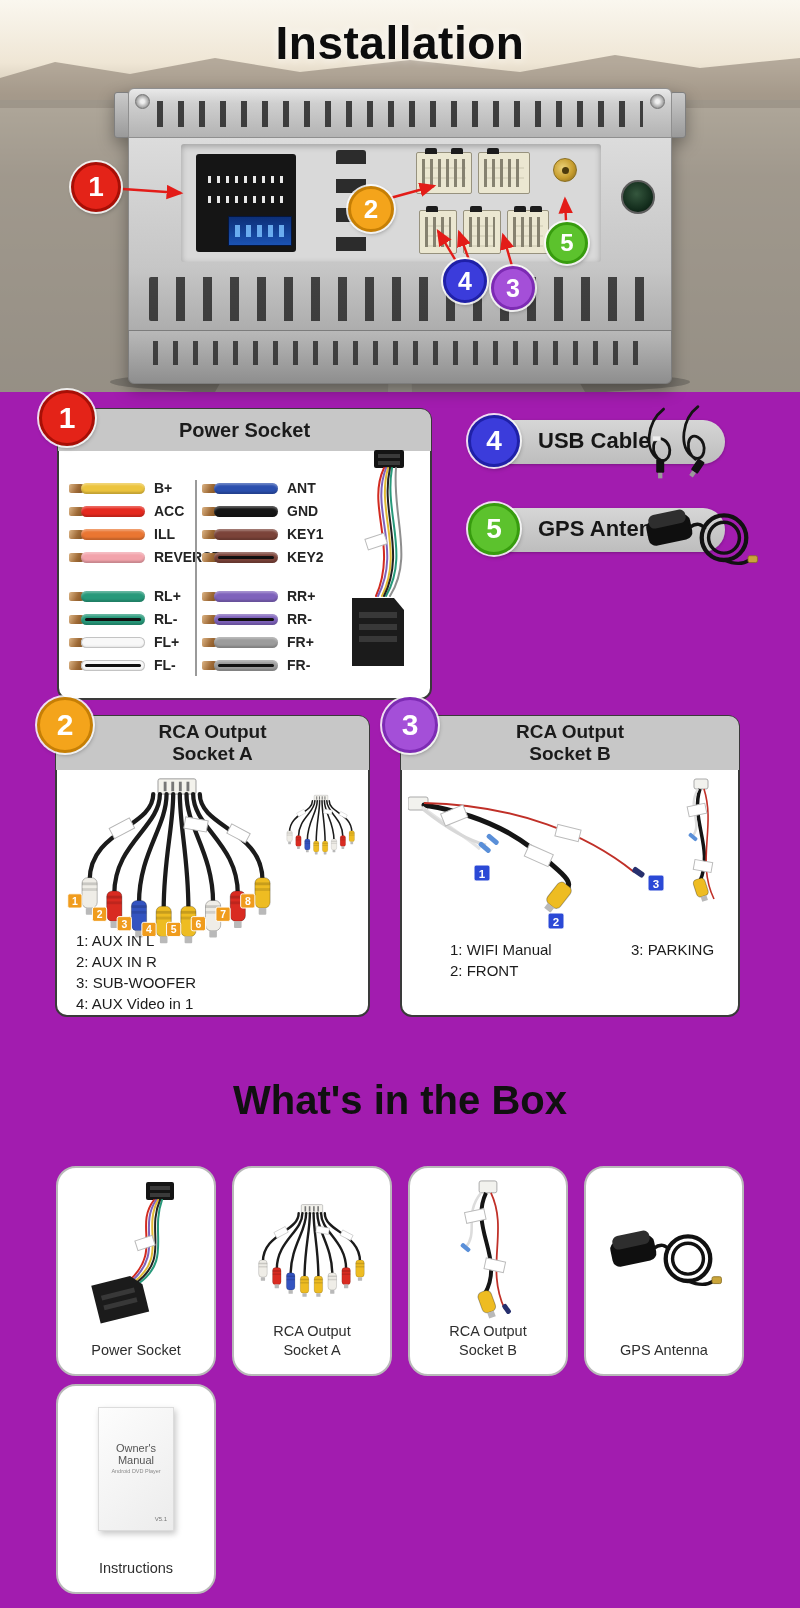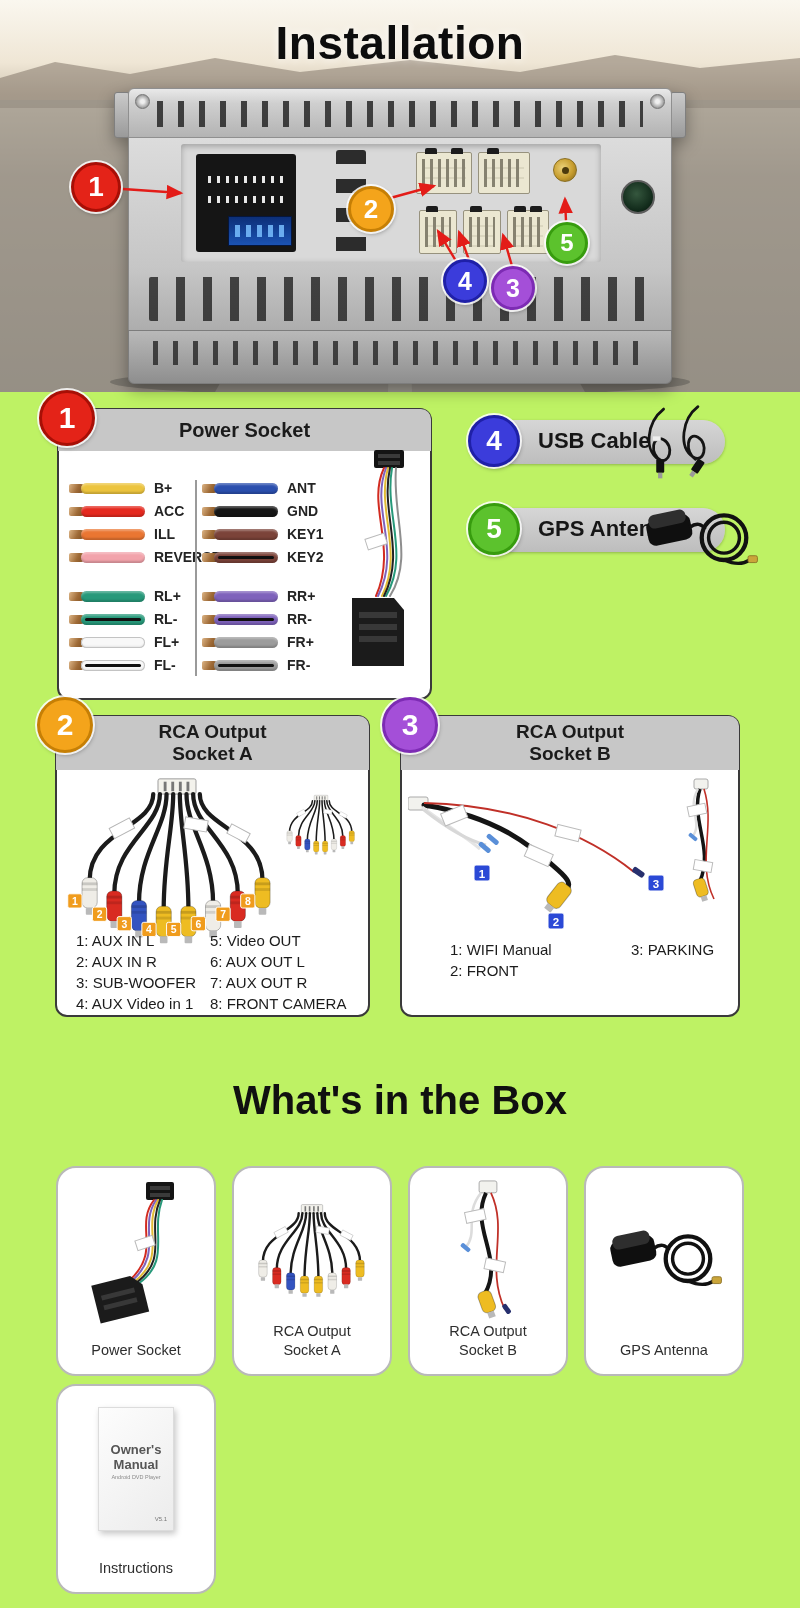--- a/index.html
+++ b/index.html
@@ -1,17 +1,17 @@
 <!DOCTYPE html>
 <html><head>
 <meta charset="utf-8">
 <style>
   * { margin:0; padding:0; box-sizing:border-box; }
   html,body { width:800px; background:#fff; font-family:"Liberation Sans", sans-serif; }
-  .page { position:relative; width:800px; height:1608px; background:#bef264; overflow:hidden; }
+  .page { position:relative; width:800px; height:1608px; background:#a21caf; overflow:hidden; }
 
   
   .hero { position:absolute; left:0; top:0; width:800px; height:392px; }
   .hero-scene { position:absolute; left:0; top:0; }
   .hero-title { position:absolute; left:0; top:16px; width:100%; text-align:center;
     font-size:46px; font-weight:800; color:#0d0d0d; letter-spacing:.5px;
     text-shadow:0 0 10px rgba(255,255,255,.9); }
 
   .unit { position:absolute; left:128px; top:88px; width:544px; height:296px;
     filter:drop-shadow(0 6px 8px rgba(0,0,0,.35)); }
@@ -121,21 +121,21 @@
     grid-template-columns:repeat(4,1fr); gap:16px; }
   .box-row1 { top:1166px; }
   .box-row2 { top:1384px; }
   .box-card { position:relative; height:210px; background:#fff; border:2px solid #b9b9b9; border-radius:20px; }
   .bc-art { position:absolute; left:0; right:0; top:8px; height:150px;
     display:flex; align-items:center; justify-content:center; }
   .bc-label { position:absolute; left:4px; right:4px; bottom:14px; text-align:center;
     font-size:14.5px; color:#2e2e2e; line-height:1.3; }
   .manual-page { width:76px; height:124px; background:linear-gradient(135deg,#fdfdfd,#ececec);
     border:1px solid #dcdcdc; box-shadow:2px 3px 6px rgba(0,0,0,.22); position:relative; text-align:center; }
-  .manual-title { margin-top:34px; font-size:13px; font-weight:700; color:#555; }
+  .manual-title { margin-top:34px; font-size:11px; font-weight:400; color:#555; }
   .manual-sub { font-size:5.5px; color:#8a8a8a; margin-top:2px; }
   .manual-ver { position:absolute; right:6px; bottom:8px; font-size:6px; color:#777; }
 </style>
 </head>
 <body>
 
 <div class="page">
 
   <div class="hero">
     <svg class="hero-scene" width="800" height="392" viewBox="0 0 800 392">
@@ -562,26 +562,20 @@
             <rect x="-8" y="11" width="16" height="3" fill="rgba(0,0,0,.12)"></rect>
             <rect x="-4" y="32" width="8" height="7" rx="1" fill="#b9b9b9"></rect>
           </g>
         </svg></div>
     <div class="pinmap sa-left">
         <div class="list-item">1: AUX IN L</div>
         <div class="list-item">2: AUX IN R</div>
         <div class="list-item">3: SUB-WOOFER</div>
         <div class="list-item">4: AUX Video in 1</div>
       </div>
-    <div class="pinmap sa-right">
-        <div class="list-item">5: Video OUT</div>
-        <div class="list-item">6: AUX OUT L</div>
-        <div class="list-item">7: AUX OUT R</div>
-        <div class="list-item">8: FRONT CAMERA</div>
-      </div>
   </div>
 
   <div class="card card-sb">
     <div class="card-head">
       <span>RCA Output</span>
       <span>Socket B</span>
     </div>
     <div class="badge card-badge" style="background: rgb(164, 79, 216); border: 3px solid rgb(125, 43, 180);">
       <span>3</span>
     </div>

